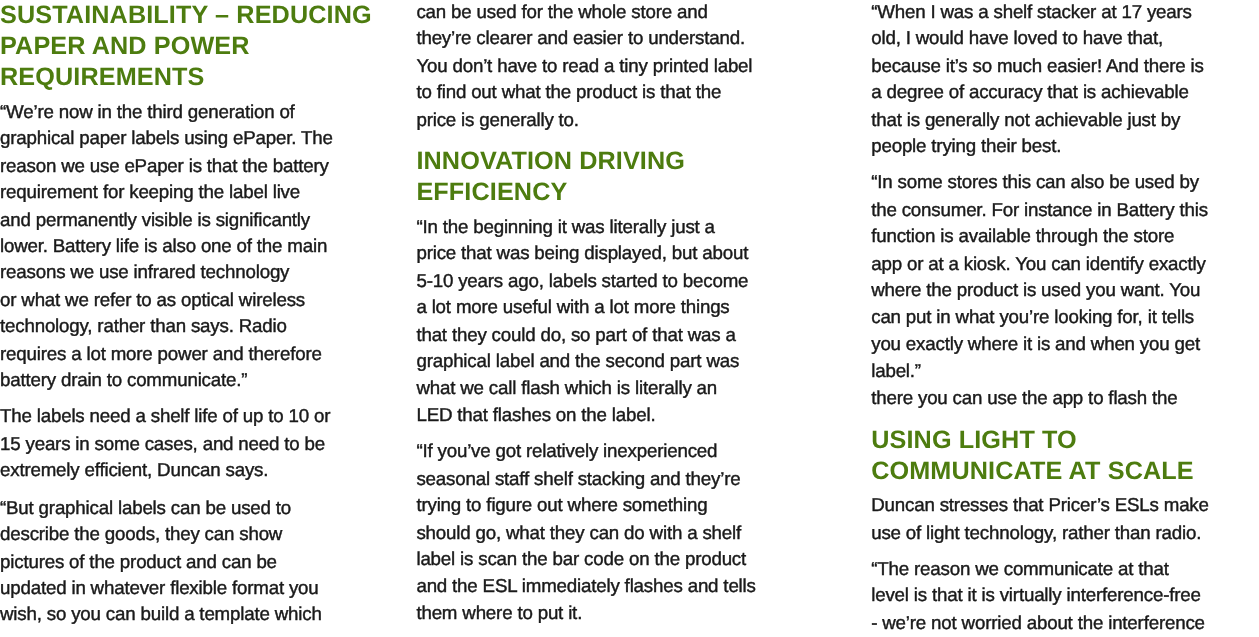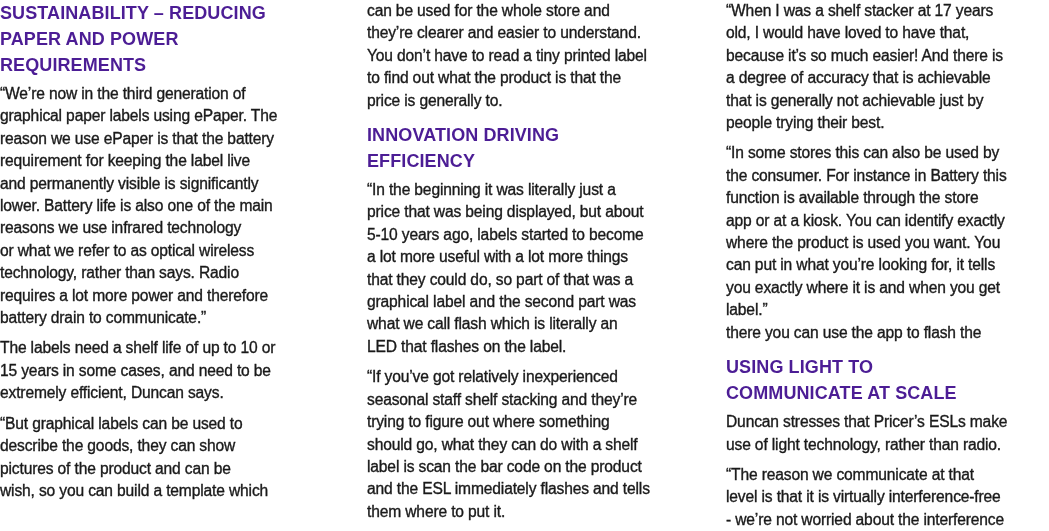--- a/index.html
+++ b/index.html
@@ -1,23 +1,23 @@
 <!DOCTYPE html>
 <html><head>
 <meta charset="utf-8">
 <style>
   html, body { margin:0; padding:0; background:#ffffff; }
   body { width:1049px; height:531px; overflow:hidden; position:relative;
          font-family:"Liberation Sans", sans-serif; color:#1a1a1a; }
   .col { position:absolute; top:0; width:340px; }
   .col1 { left:0; }
-  .col2 { left:367px; }
+  .col2 { left:347px; }
   .col3 { left:726px; width:323px; }
   h2 { margin:0; font-family:"Liberation Sans", sans-serif; font-weight:700;
-       font-size:18px; line-height:26px; color:#4c1d95; text-transform:uppercase;
+       font-size:21px; line-height:26px; color:#4d7c0f; text-transform:uppercase;
        letter-spacing:0.1px; }
   p { margin:0; font-size:15.6px; line-height:22.4px; font-weight:400; letter-spacing:-0.15px;
       -webkit-text-stroke:0.35px #1a1a1a; }
   .gap { height:8px; }
   .hgap-top { height:10px; }
   .hgap-bot { height:5px; }
   .line { display:block; white-space:nowrap; }
 </style>
 </head>
 <body>
@@ -46,20 +46,21 @@
   <p>
     <span class="line">The labels need a shelf life of up to 10 or</span>
     <span class="line">15 years in some cases, and need to be</span>
     <span class="line">extremely efficient, Duncan says.</span>
   </p>
   <div class="gap"></div>
   <p>
     <span class="line">“But graphical labels can be used to</span>
     <span class="line">describe the goods, they can show</span>
     <span class="line">pictures of the product and can be</span>
+    <span class="line">updated in whatever flexible format you</span>
     <span class="line">wish, so you can build a template which</span>
   </p>
 </div>
 
 <div class="col col2">
   <p>
     <span class="line">can be used for the whole store and</span>
     <span class="line">they’re clearer and easier to understand.</span>
     <span class="line">You don’t have to read a tiny printed label</span>
     <span class="line">to find out what the product is that the</span>

